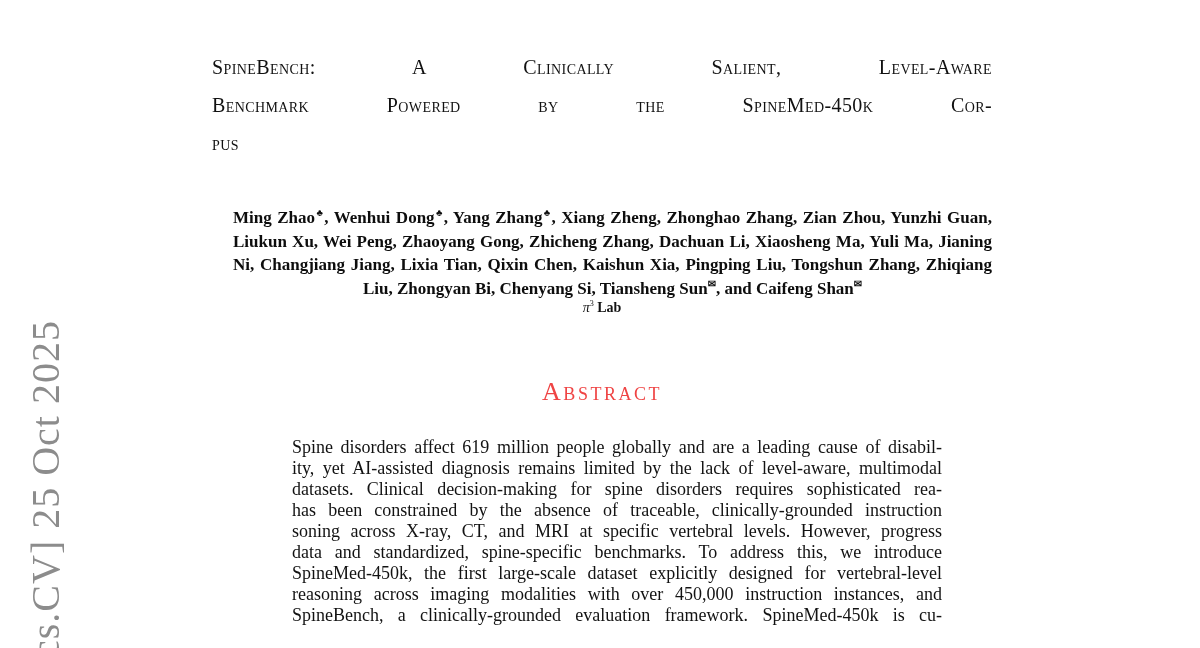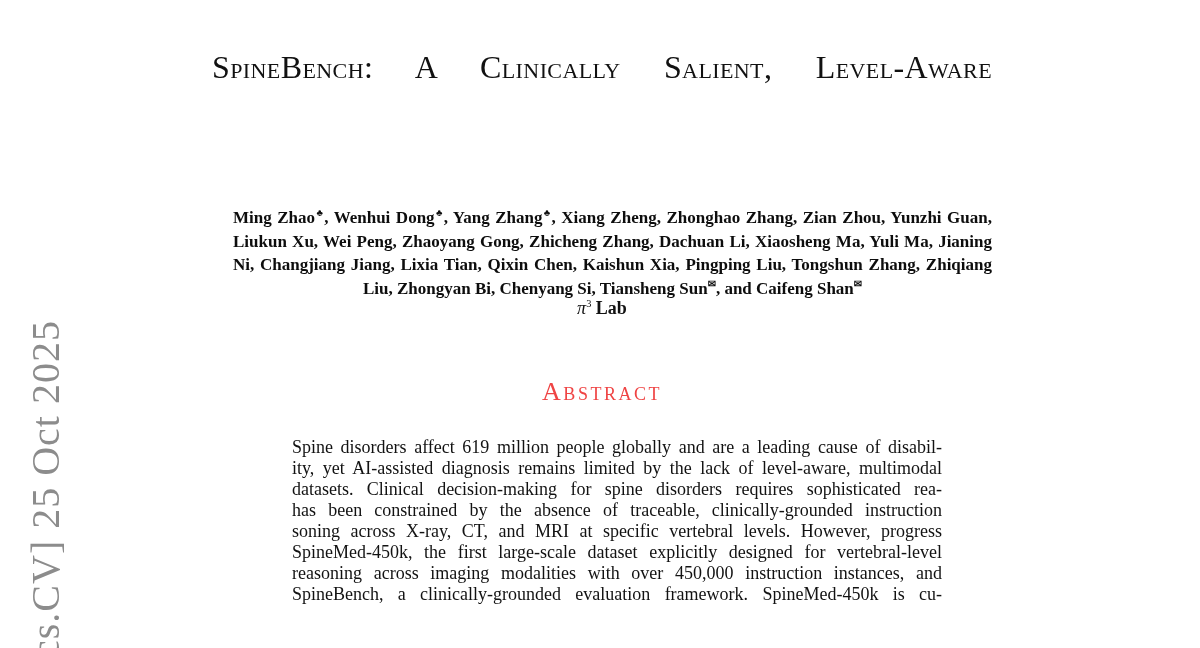--- a/index.html
+++ b/index.html
@@ -34,21 +34,21 @@
     letter-spacing: 1px;
     color: #8c8c8c;
   }
   
   .title {
     position: absolute;
     left: 212px;
     top: 48px;
     width: 780px;
     font-variant: small-caps;
-    font-size: 32px;
+    font-size: 20px;
     line-height: 38px;
     letter-spacing: 0.4px;
     color: #111;
   }
   .title-line {
     white-space: nowrap;
     text-align: justify;
     text-align-last: justify;
   }
   .title-line.last {
@@ -82,21 +82,21 @@
   }
   .it { font-style: italic; }
   .b  { font-weight: bold; }
   
   .affil {
     position: absolute;
     left: 212px;
     top: 297px;
     width: 780px;
     text-align: center;
-    font-size: 18px;
+    font-size: 14px;
     line-height: 22px;
   }
   
   .abs-heading {
     position: absolute;
     left: 212px;
     top: 377px;
     width: 780px;
     text-align: center;
     font-variant: small-caps;
@@ -122,37 +122,40 @@
 </style>
 </head>
 <body>
 
 <div class="page">
 
   <div class="watermark">cs.CV] 25 Oct 2025</div>
 
   <div class="title">
       <div class="title-line">SpineBench: A Clinically Salient, Level-Aware</div>
+      <div class="title-line">Benchmark Powered by the SpineMed-450k Cor-</div>
+      <div class="title-line last">pus</div>
     </div>
 
   <div class="authors">
       <div class="author-line"><span>Ming Zhao</span><span class="sup">♣</span><span>, Wenhui Dong</span><span class="sup">♣</span><span>, Yang Zhang</span><span class="sup">♣</span><span>, Xiang Zheng, Zhonghao Zhang, Zian Zhou, Yunzhi Guan,</span></div>
       <div class="author-line"><span>Liukun Xu, Wei Peng, Zhaoyang Gong, Zhicheng Zhang, Dachuan Li, Xiaosheng Ma, Yuli Ma, Jianing</span></div>
       <div class="author-line"><span>Ni, Changjiang Jiang, Lixia Tian, Qixin Chen, Kaishun Xia, Pingping Liu, Tongshun Zhang, Zhiqiang</span></div>
       <div class="author-line center"><span>Liu, Zhongyan Bi, Chenyang Si, Tiansheng Sun</span><span class="sup">✉</span><span>, and Caifeng Shan</span><span class="sup">✉</span></div>
     </div>
 
   <div class="affil"><span class="it">π</span><span class="sup">3</span><span class="b"> Lab</span></div>
 
   <div class="abs-heading">Abstract</div>
 
   <div class="abstract">
       <div class="abs-line">Spine disorders affect 619 million people globally and are a leading cause of disabil-</div>
       <div class="abs-line">ity, yet AI-assisted diagnosis remains limited by the lack of level-aware, multimodal</div>
       <div class="abs-line">datasets. Clinical decision-making for spine disorders requires sophisticated rea-</div>
       <div class="abs-line">has been constrained by the absence of traceable, clinically-grounded instruction</div>
       <div class="abs-line">soning across X-ray, CT, and MRI at specific vertebral levels. However, progress</div>
+      <div class="abs-line">data and standardized, spine-specific benchmarks. To address this, we introduce</div>
       <div class="abs-line">SpineMed-450k, the first large-scale dataset explicitly designed for vertebral-level</div>
       <div class="abs-line">reasoning across imaging modalities with over 450,000 instruction instances, and</div>
       <div class="abs-line">SpineBench, a clinically-grounded evaluation framework. SpineMed-450k is cu-</div>
     </div>
 
 </div>
 
 </body></html>

